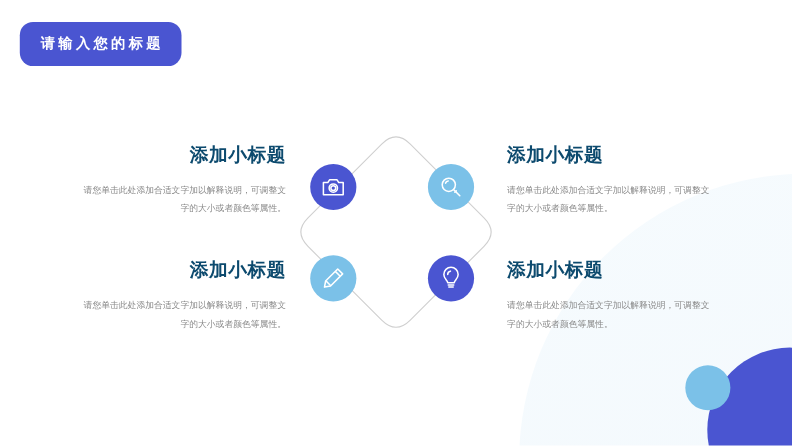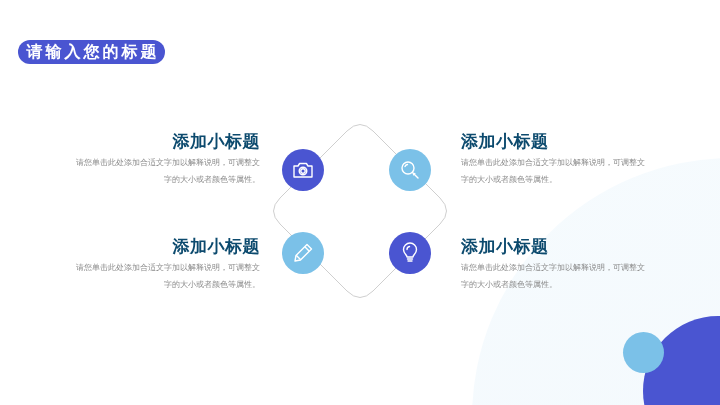--- a/index.html
+++ b/index.html
@@ -37,27 +37,27 @@
       left: 623px;
       top: 332px;
       width: 41px;
       height: 41px;
       border-radius: 50%;
       background: #7bc1e8;
     }
     .title-pill {
       position: absolute;
       left: 18px;
-      top: 40px;
+      top: 20px;
       width: 147px;
-      height: 24px;
+      height: 40px;
       border-radius: 12px;
       background: #4a55d1;
       color: #ffffff;
-      font-size: 16px;
+      font-size: 13px;
       font-weight: bold;
       letter-spacing: 3px;
       display: flex;
       align-items: center;
       justify-content: center;
       padding-left: 3px;
       box-sizing: border-box;
     }
     .diamond-svg {
       position: absolute;
@@ -88,21 +88,21 @@
     .block.left { text-align: right; }
     .block.right { text-align: left; }
     .block .heading {
       font-size: 17px;
       font-weight: bold;
       color: #0c4a6e;
       line-height: 22px;
       letter-spacing: 0.5px;
     }
     .block .desc {
-      margin-top: 2px;
+      margin-top: 12px;
       font-size: 8px;
       line-height: 17px;
       color: #8a8a8a;
     }
   </style>
 </head>
 <body>
 
 <div class="bg-circle-large"></div>
 <div class="deco-circle-blue"></div>

